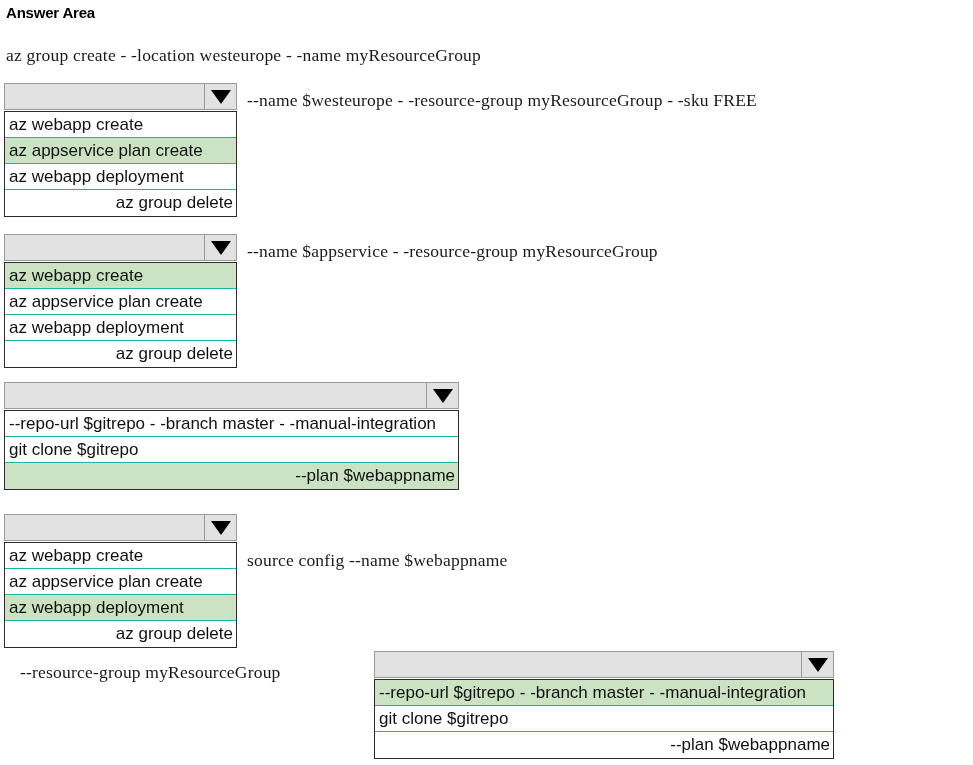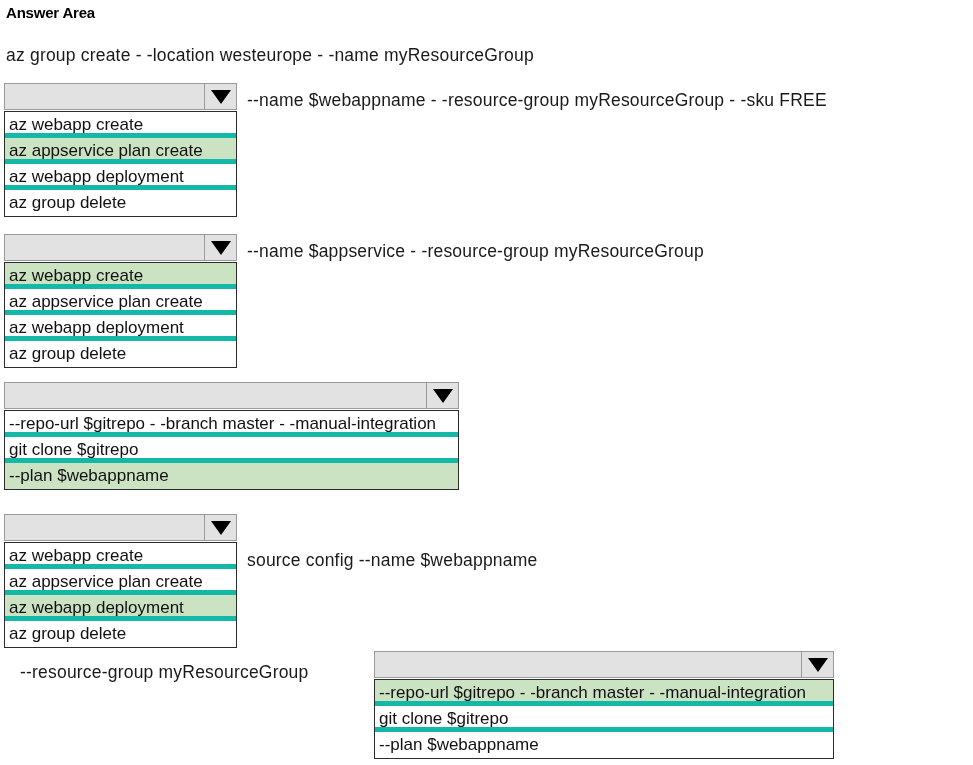--- a/index.html
+++ b/index.html
@@ -22,21 +22,21 @@
     top: 0px;
     font-size: 15px;
     font-weight: bold;
     letter-spacing: -0.2px;
     line-height: 26px;
   }
 
   
   .mono {
     position: absolute;
-    font-family: Liberation Sans, sans-serif;
+    font-family: Liberation Serif, serif;
     font-size: 17.5px;
     letter-spacing: 0.2px;
     white-space: pre;
     line-height: 20px;
     color: #1a1a1a;
   }
 
   
   .combo {
     position: absolute;
@@ -75,26 +75,27 @@
     border: 1px solid #2b2b2b;
     padding: 0;
   }
   .optlist .opt {
     box-sizing: border-box;
     height: 26px;
     line-height: 25px;
     padding: 0 3px 0 4px;
     font-size: 17px;
     color: #111111;
-    border-bottom: 5px solid #14b8a6;
+    border-bottom: 1px solid #14b8a6;
     white-space: nowrap;
     overflow: hidden;
   }
   .optlist .opt:last-child {
     border-bottom: none;
+    text-align: right;
   }
   .optlist .opt.selected {
     background: #cbe3c3;
   }
 </style>
 </head>
 <body>
 
 <div class="page-title">Answer Area</div>
 
@@ -105,21 +106,21 @@
   <div class="combo-arrow">
       <span class="tri"></span>
     </div>
 </div>
 <div class="optlist" style="left:4px; top:111px; width:233px;">
   <div class="opt">az webapp create</div>
   <div class="opt selected">az appservice plan create</div>
   <div class="opt">az webapp deployment</div>
   <div class="opt">az group delete</div>
 </div>
-<div class="mono" style="left:247px; top:90px;">--name $webappname - -resource-group myResourceGroup - -sku FREE</div>
+<div class="mono" style="left:247px; top:90px;">--name $westeurope - -resource-group myResourceGroup - -sku FREE</div>
 
 <div class="combo" style="left:4px; top:234px; width:233px;">
   <div class="combo-field"></div>
   <div class="combo-arrow">
       <span class="tri"></span>
     </div>
 </div>
 <div class="optlist" style="left:4px; top:262px; width:233px;">
   <div class="opt selected">az webapp create</div>
   <div class="opt">az appservice plan create</div>

